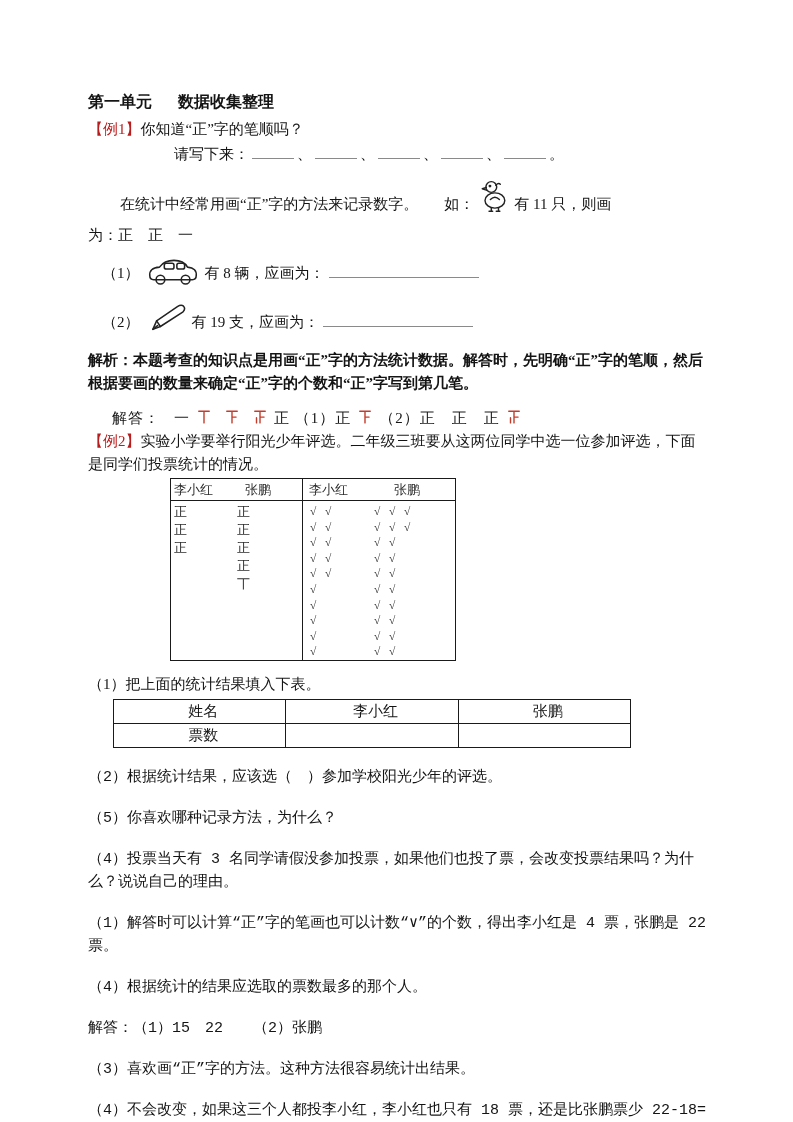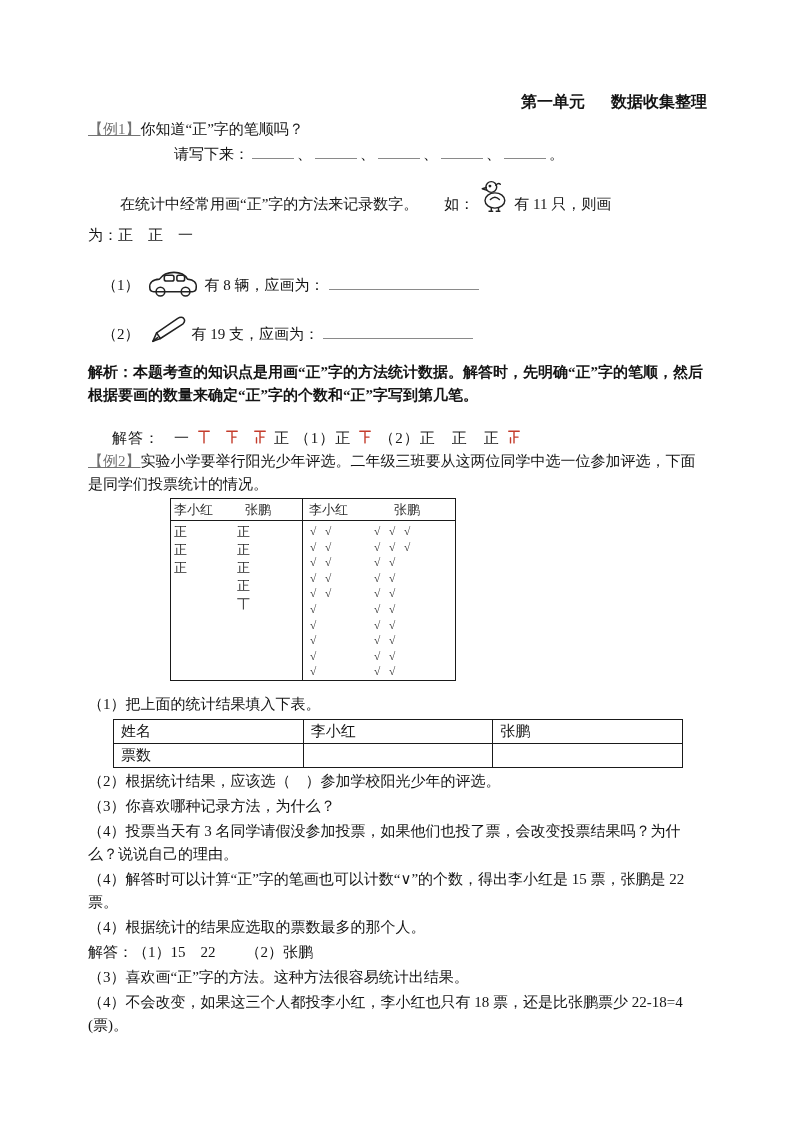--- a/index.html
+++ b/index.html
@@ -4,46 +4,46 @@
 <style>
   * { box-sizing: border-box; }
   html,body { margin:0; padding:0; background:#ffffff; }
   body {
     width: 793px; height: 1122px;
     font-family: "Liberation Serif", "DejaVu Serif", serif;
     font-size: 15px; line-height: 23px; color: #141414;
     position: relative; overflow: hidden;
   }
   .page { padding: 90px 86px 0 88px; }
-  .red { color:#737373;text-decoration:underline; }
+  .red { color:#b91c1c; }
   p, .line { margin:0; word-break: break-all; }
 
-  .doc-title { text-align:right; font-weight:bold; font-size:16px; margin-bottom:5px; }
+  .doc-title { text-align:left; font-weight:bold; font-size:16px; margin-bottom:5px; }
   .doc-title .gap { display:inline-block; width:26px; }
 
   .write-line { padding-left: 86px; margin-top:2px; }
   .blank { display:inline-block; width:42px; border-bottom:1px solid #8a8a8a; height:14px; margin:0 3px; }
   .blank-long { display:inline-block; width:150px; border-bottom:1px solid #8a8a8a; height:14px; margin-left:4px; }
 
   .intro-block { margin-top:22px; }
   .indent2 { text-indent:32px; }
   .like-gap { display:inline-block; width:26px; }
 
   .icon-svg { display:inline-block; vertical-align:middle; }
   .bird { width:36px; height:36px; position:relative; top:-10px; margin:0 2px; }
   .car  { width:58px; height:32px; position:relative; top:-4px; margin:0 3px 0 4px; }
   .pen  { width:42px; height:34px; position:relative; top:-6px; margin:0 4px 0 6px; }
   .icon-svg path, .icon-svg circle, .icon-svg rect, .icon-svg ellipse {
     fill:none; stroke:#222; stroke-width:1.6; stroke-linecap:round; stroke-linejoin:round;
   }
 
-  .item-line { margin-top:24px; padding-left:14px; }
+  .item-line { margin-top:12px; padding-left:14px; }
   .item-line.second { margin-top:16px; }
   .analysis { margin-top:8px;font-weight:bold; }
-  .answer-line1 { margin-top:20px; padding-left:24px; letter-spacing:1px; }
+  .answer-line1 { margin-top:12px; padding-left:24px; letter-spacing:1px; }
   .answer-line1 .sp { display:inline-block; width:14px; }
   .stroke-glyph { width:14px; height:17px; display:inline-block; vertical-align:-2px; margin:0 7px; }
   .stroke-glyph path { fill:none; stroke:#c43c2c; stroke-width:2.4; stroke-linecap:round; }
 
   .ex2-intro { }
 
   
   .tally-table {
     margin: 2px 0 0 82px; width:286px; height:183px;
     border:1.5px solid #1a1a1a; display:flex; font-size:13px; line-height:18px;
@@ -65,28 +65,28 @@
   .tt-rows { display:flex; flex-direction:column; width:100%; padding-top:1px; }
   .tt-row { display:flex; height:15.6px; font-size:11.5px; color:#2c2c2c; }
   .tt-cell { display:flex; }
   .tt-cell.a { width:44%; padding-left:7px; }
   .tt-cell.b { padding-left:4px; }
   .tt-cell span { width:15px; text-align:left; }
   .q1-line { margin-top:12px; }
 
   
   .result-table {
-    margin:3px 0 0 25px; width:570px; border-collapse:collapse; table-layout:fixed;
+    margin:3px 0 0 25px; width:518px; border-collapse:collapse; table-layout:fixed;text-align:center;
   }
   .result-table td {
     border:1.2px solid #1a1a1a; height:23px; padding:0 0 0 7px;
     font-size:15px; color:#141414;
   }
 
-  .bottom-block p { margin-top:2px; }
+  .bottom-block p { margin-top:18px;font-family:Liberation Mono, monospace; }
 </style>
 </head>
 <body>
 
 <div class="page">
 
   <div class="doc-title line">
     <span>第一单元</span><span class="gap"></span><span>数据收集整理</span>
   </div>
 
@@ -293,22 +293,22 @@
     <tr>
       <td>票数</td>
       <td></td>
       <td></td>
     </tr>
   </tbody>
     </table>
 
   <div class="bottom-block">
     <p class="line">（2）根据统计结果，应该选（　）参加学校阳光少年的评选。</p>
-    <p class="line">（3）你喜欢哪种记录方法，为什么？</p>
+    <p class="line">（5）你喜欢哪种记录方法，为什么？</p>
     <p class="line">（4）投票当天有 3 名同学请假没参加投票，如果他们也投了票，会改变投票结果吗？为什么？说说自己的理由。</p>
-    <p class="line">（4）解答时可以计算“正”字的笔画也可以计数“∨”的个数，得出李小红是 15 票，张鹏是 22 票。</p>
+    <p class="line">（1）解答时可以计算“正”字的笔画也可以计数“∨”的个数，得出李小红是 4 票，张鹏是 22 票。</p>
     <p class="line">（4）根据统计的结果应选取的票数最多的那个人。</p>
     <p class="line">解答：（1）15　22　　（2）张鹏</p>
     <p class="line">（3）喜欢画“正”字的方法。这种方法很容易统计出结果。</p>
     <p class="line">（4）不会改变，如果这三个人都投李小红，李小红也只有 18 票，还是比张鹏票少 22-18=4(票)。</p>
   </div>
 
 </div>
 
 </body></html>

